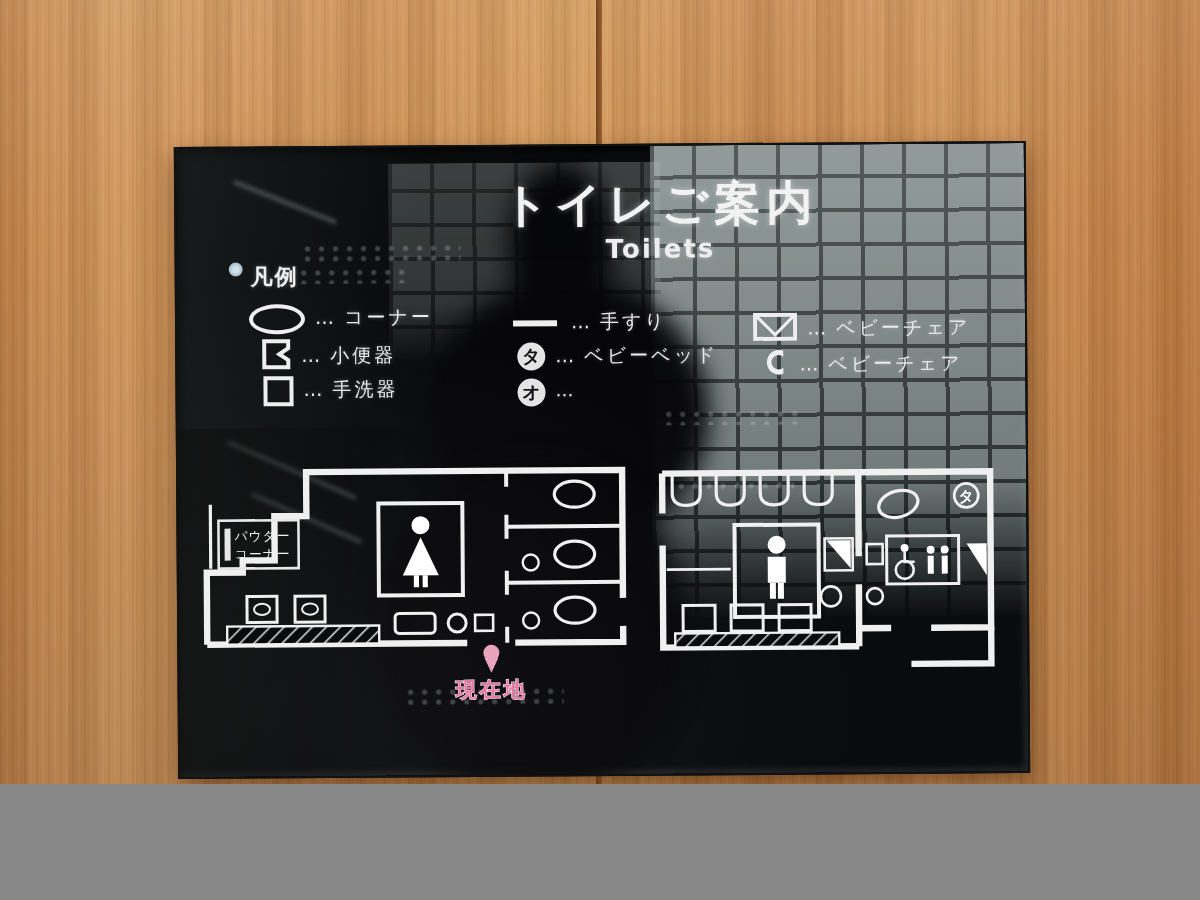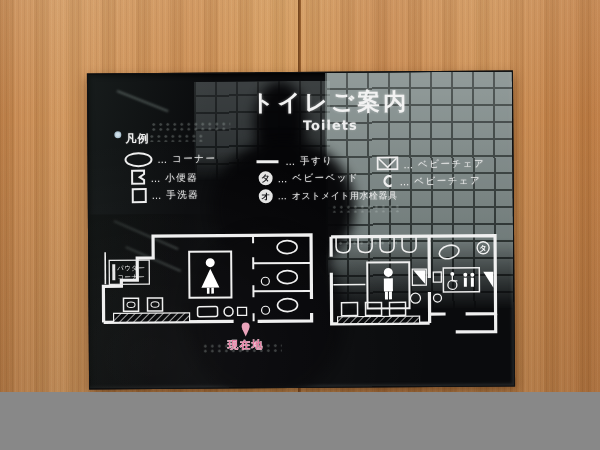--- a/index.html
+++ b/index.html
@@ -132,21 +132,20 @@
       <span>手すり</span>
     </div>
     <div class="leg-row" style="left:170px;top:98px;">
       <span class="ic-circle">タ</span>
       <span class="dots">…</span>
       <span>ベビーベッド</span>
     </div>
     <div class="leg-row small" style="left:170px;top:116px;">
       <span class="ic-circle">オ</span>
       <span class="dots">…</span>
-      <span>オストメイト用水栓器具</span>
     </div>
 
     <div class="leg-row" style="left:288px;top:84px;">
       <span><svg width="22" height="14" viewBox="0 0 22 14">
             <rect x="1" y="1" width="20" height="12" fill="none" stroke="#eee" stroke-width="2"></rect>
             <path d="M2,2 L11,11 L20,2" fill="none" stroke="#eee" stroke-width="1.5"></path>
           </svg></span>
       <span class="dots">…</span>
       <span>ベビーチェア</span>
     </div>

